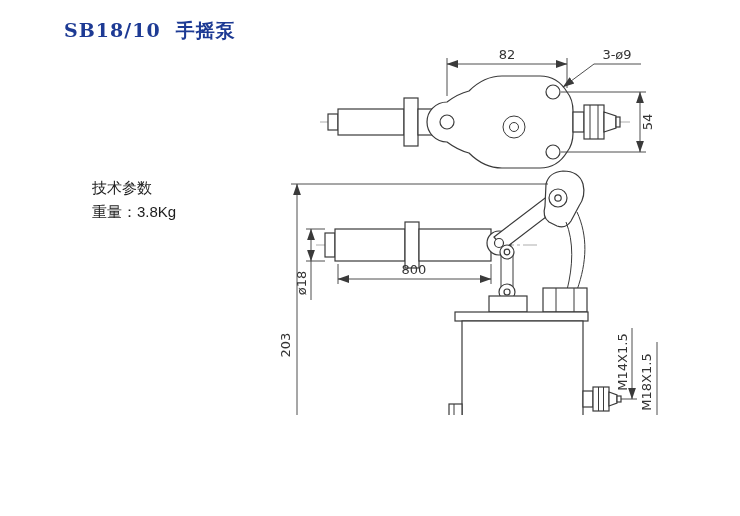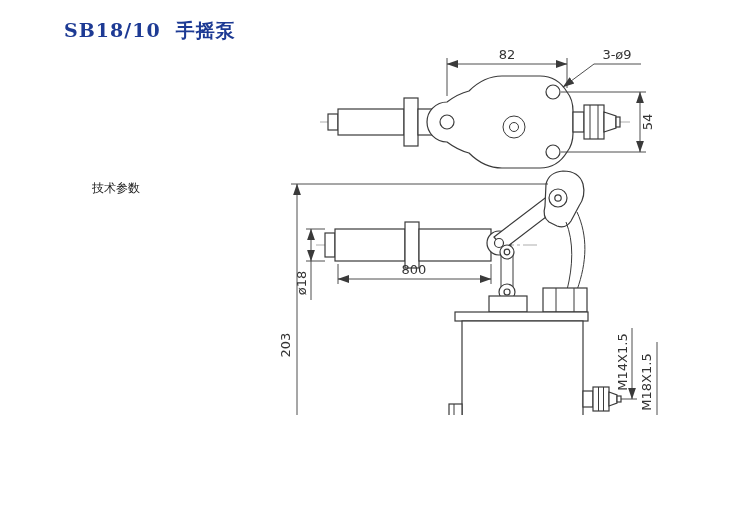--- a/index.html
+++ b/index.html
@@ -3,38 +3,39 @@
 <meta charset="utf-8">
 <style>
   html,body{margin:0;padding:0;background:#ffffff;}
   .canvas{position:relative;width:740px;height:415px;background:#fff;overflow:hidden;
           font-family:"Liberation Sans","DejaVu Sans",sans-serif;}
   .title{position:absolute;left:64px;top:18px;white-space:pre;
          font-family:"DejaVu Serif","Liberation Serif",serif;
          font-weight:bold;font-size:19px;letter-spacing:1px;color:#1d3a94;}
   .specs{position:absolute;left:92px;top:176px;
          font-family:Liberation Sans, sans-serif;
-         font-size:12px;color:#1c1c1c;line-height:24px;}
+         font-size:15px;color:#1c1c1c;line-height:24px;}
   .spec-line{white-space:pre;}
   svg{position:absolute;left:0;top:0;}
   svg text{font-family:"DejaVu Sans","Liberation Sans",sans-serif;font-size:13px;fill:#333;}
   .outline{fill:#fff;stroke:#3a3a3a;stroke-width:1.2;}
   .thin{fill:none;stroke:#3a3a3a;stroke-width:1;}
   .dim{stroke:#3a3a3a;stroke-width:0.9;fill:none;}
   .cl{stroke:#8a8a8a;stroke-width:0.7;stroke-dasharray:14 3 3 3;fill:none;}
 </style>
 </head>
 <body>
 
 <div class="canvas">
 
   <div class="title">SB18/10  手摇泵</div>
 
   <div class="specs">
     <div class="spec-line">技术参数</div>
+    <div class="spec-line">重量：3.8Kg</div>
   </div>
 
   <svg width="740" height="516" viewBox="0 0 740 516">
     <defs>
       <marker id="ar" viewBox="0 0 10 8" markerWidth="12" markerHeight="10" refX="9.3" refY="4" orient="auto-start-reverse" markerUnits="userSpaceOnUse">
         <path d="M9.6,4 L0,0.7 L0,7.3 Z" fill="#3a3a3a"></path>
       </marker>
     </defs>
 
     <g>

